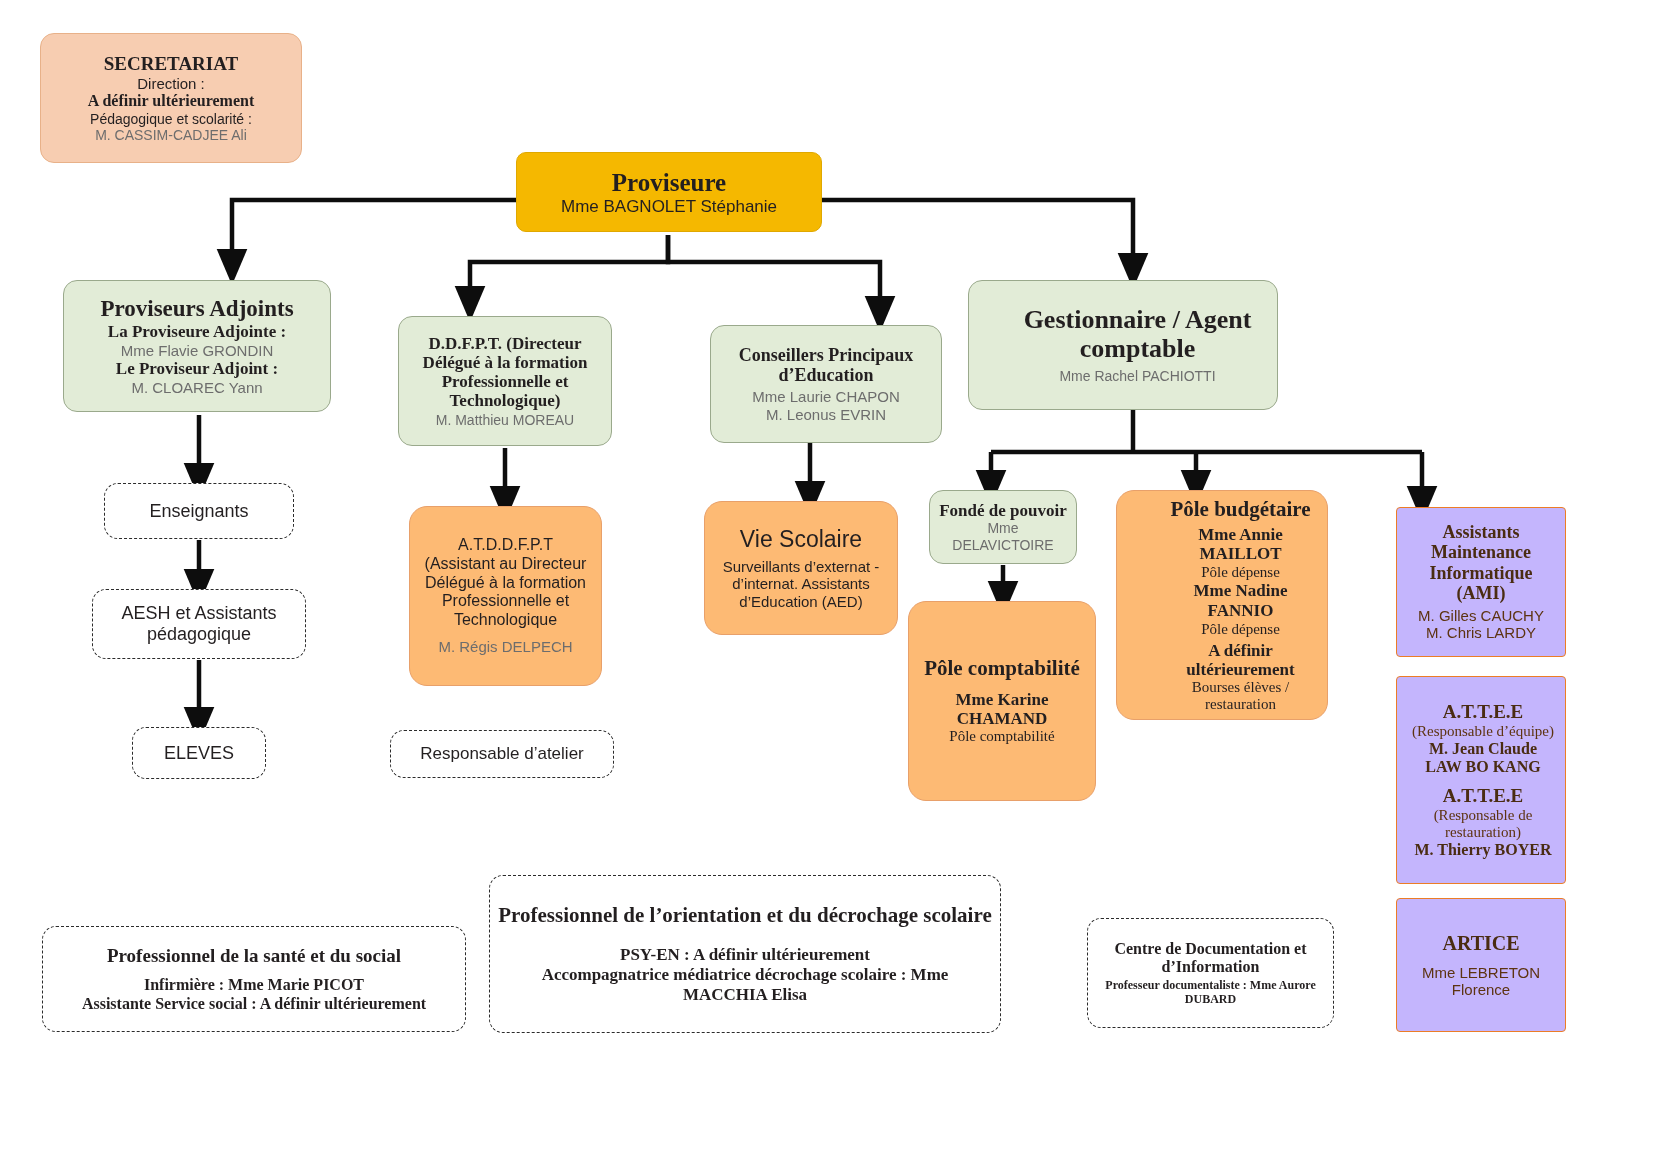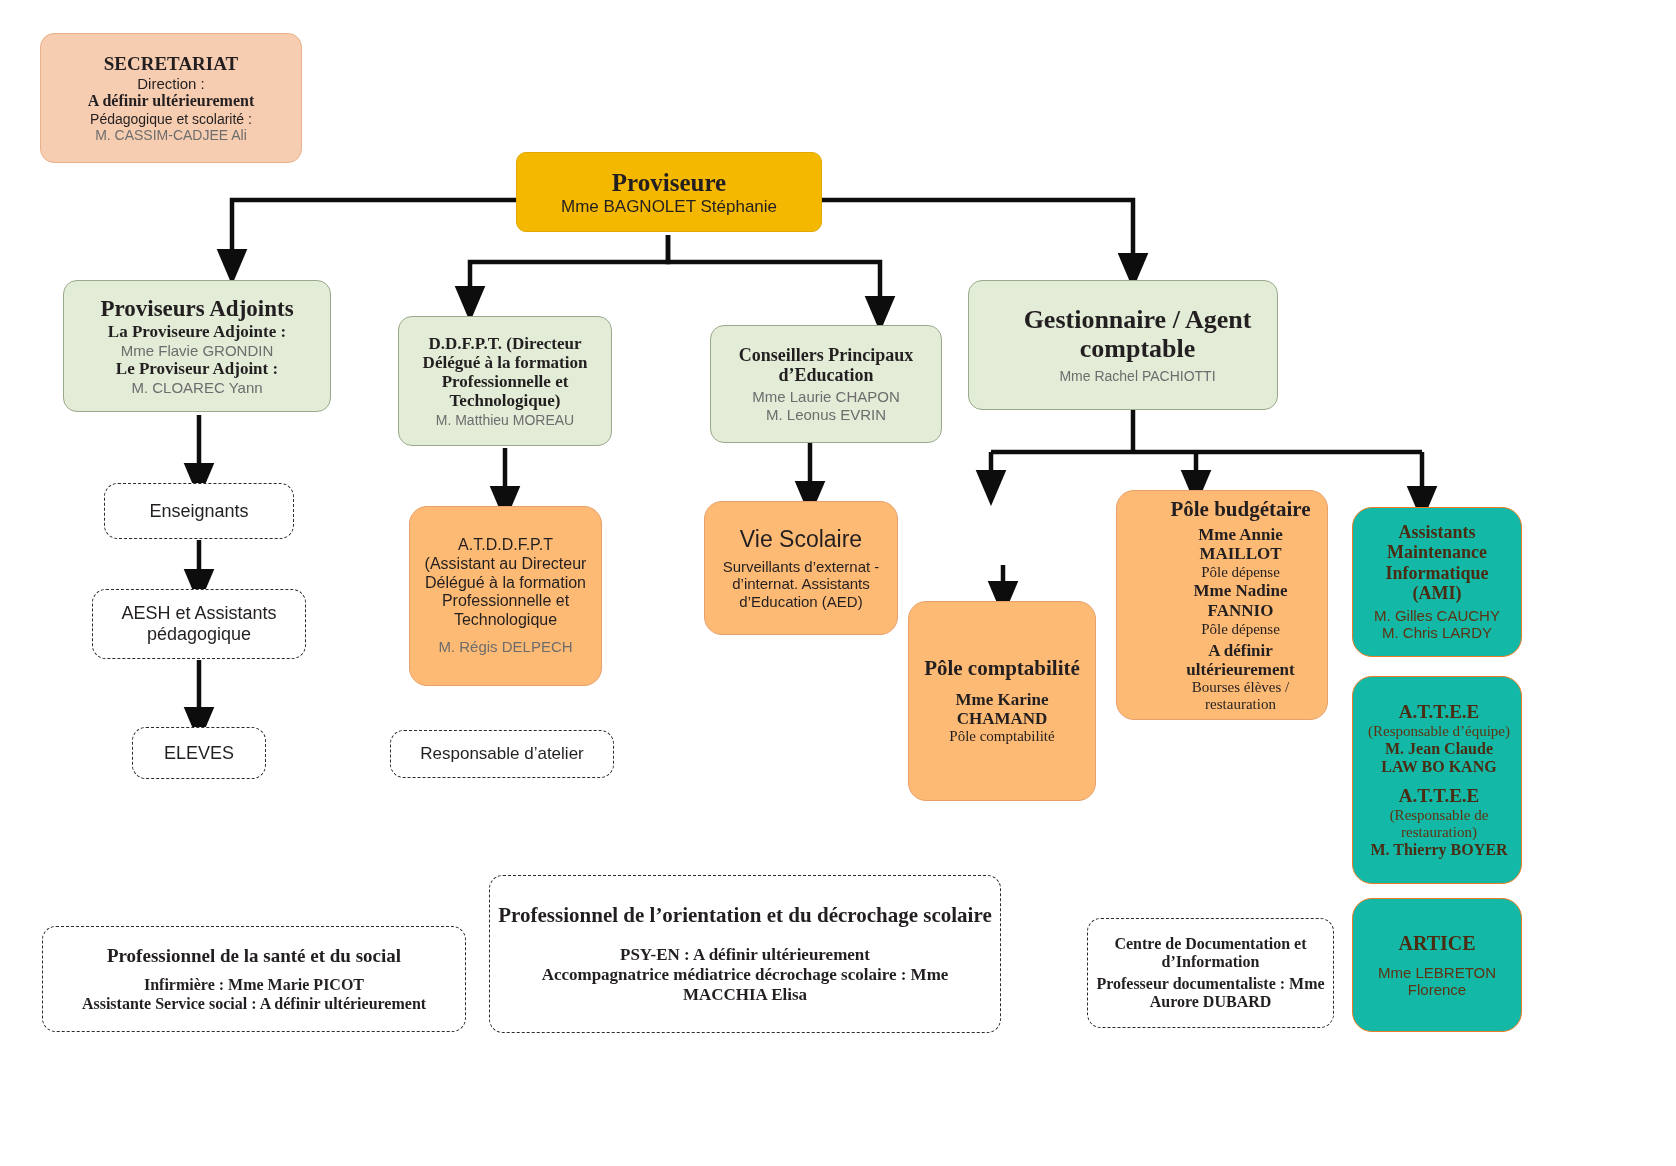--- a/index.html
+++ b/index.html
@@ -54,23 +54,24 @@
     background: #f5b800;
     border: 1px solid #e0a800;
     border-radius: 10px;
   }
   .fill-green {
     background: #e2ecd7;
     border: 1px solid #9aa98c;
     border-radius: 14px;
   }
   .fill-orange {
-    background: #14b8a6;
+    background: #c4b5fd;
     border: 1px solid #ec7d26;
-    border-radius: 20px;
+    border-radius: 4px;
+    margin-left: 44px;
   }
   .out-orange {
     background: #fdba74;
     border: 1.5px solid #e8a06a;
     border-radius: 18px;
   }
   .out-dashed {
     background: #ffffff;
     border: 1.6px dashed #2b2b2b;
     border-radius: 14px;
@@ -189,20 +190,24 @@
   <div class="node out-dashed" style="left:390px; top:730px; width:224px; height:48px;">
     <div class="sans t-dark" style="font-size:17px;">Responsable d’atelier</div>
   </div>
 
   <div class="node out-orange" style="left:704px; top:501px; width:194px; height:134px;">
     <div class="sans t-dark" style="font-size:23px;">Vie Scolaire</div>
     <div class="sp-sm"></div>
     <div class="sans t-dark" style="font-size:15px;">Surveillants d’externat - d’internat. Assistants d’Education (AED)</div>
   </div>
 
+  <div class="node fill-green" style="left:929px; top:490px; width:148px; height:74px;">
+    <div class="ttl serif t-dark ln-tight" style="font-size:17px;">Fondé de pouvoir</div>
+    <div class="sans t-grey" style="font-size:14px;">Mme DELAVICTOIRE</div>
+  </div>
 
   <div class="node out-orange" style="left:908px; top:601px; width:188px; height:200px;">
     <div class="ttl serif t-dark ln-tight" style="font-size:21px;">Pôle comptabilité</div>
     <div class="sp"></div>
     <div class="ttl serif t-dark ln-tight" style="font-size:17px;">Mme Karine CHAMAND</div>
     <div class="serif t-dark" style="font-size:15px;">Pôle comptabilité</div>
   </div>
 
   <div class="node out-orange" style="left:1116px; top:490px; width:212px; height:230px;padding-left:45px;">
     <div class="ttl serif t-dark" style="font-size:21px;">Pôle budgétaire</div>
@@ -248,16 +253,16 @@
   <div class="node out-dashed" style="left:489px; top:875px; width:512px; height:158px;text-align:center;">
     <div class="ttl serif t-dark ln-tight" style="font-size:21px;">Professionnel de l’orientation et du décrochage scolaire</div>
     <div class="sp"></div>
     <div class="sp"></div>
     <div class="ttl serif t-dark" style="font-size:17px;">PSY-EN :  A définir ultérieurement</div>
     <div class="ttl serif t-dark" style="font-size:17px;">Accompagnatrice médiatrice décrochage scolaire : Mme MACCHIA Elisa</div>
   </div>
 
   <div class="node out-dashed" style="left:1087px; top:918px; width:247px; height:110px;">
     <div class="ttl serif t-dark ln-tight" style="font-size:16px;">Centre de Documentation et d’Information</div>
-    <div class="ttl serif t-dark ln-tight" style="font-size:16px; margin-top:4px;">Professeur documentaliste : Mme Aurore DUBARD</div>
+    <div class="ttl serif t-dark ln-tight" style="font-size:12px; margin-top:4px;">Professeur documentaliste : Mme Aurore DUBARD</div>
   </div>
 
 </div>
 
 </body></html>

